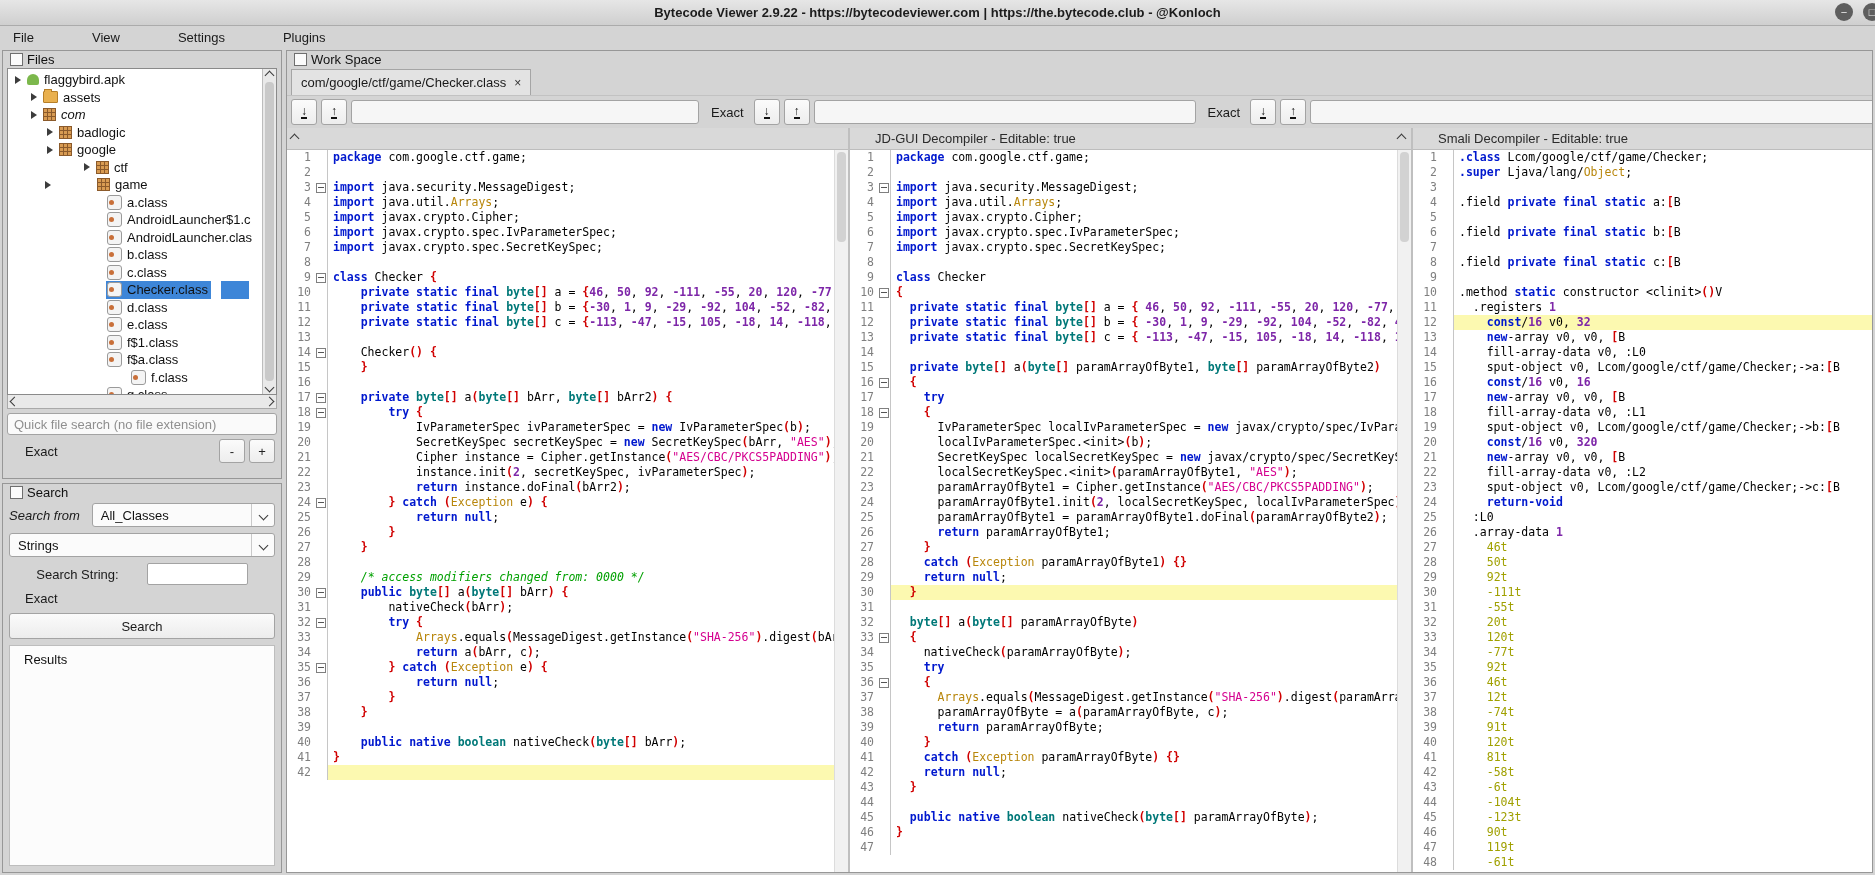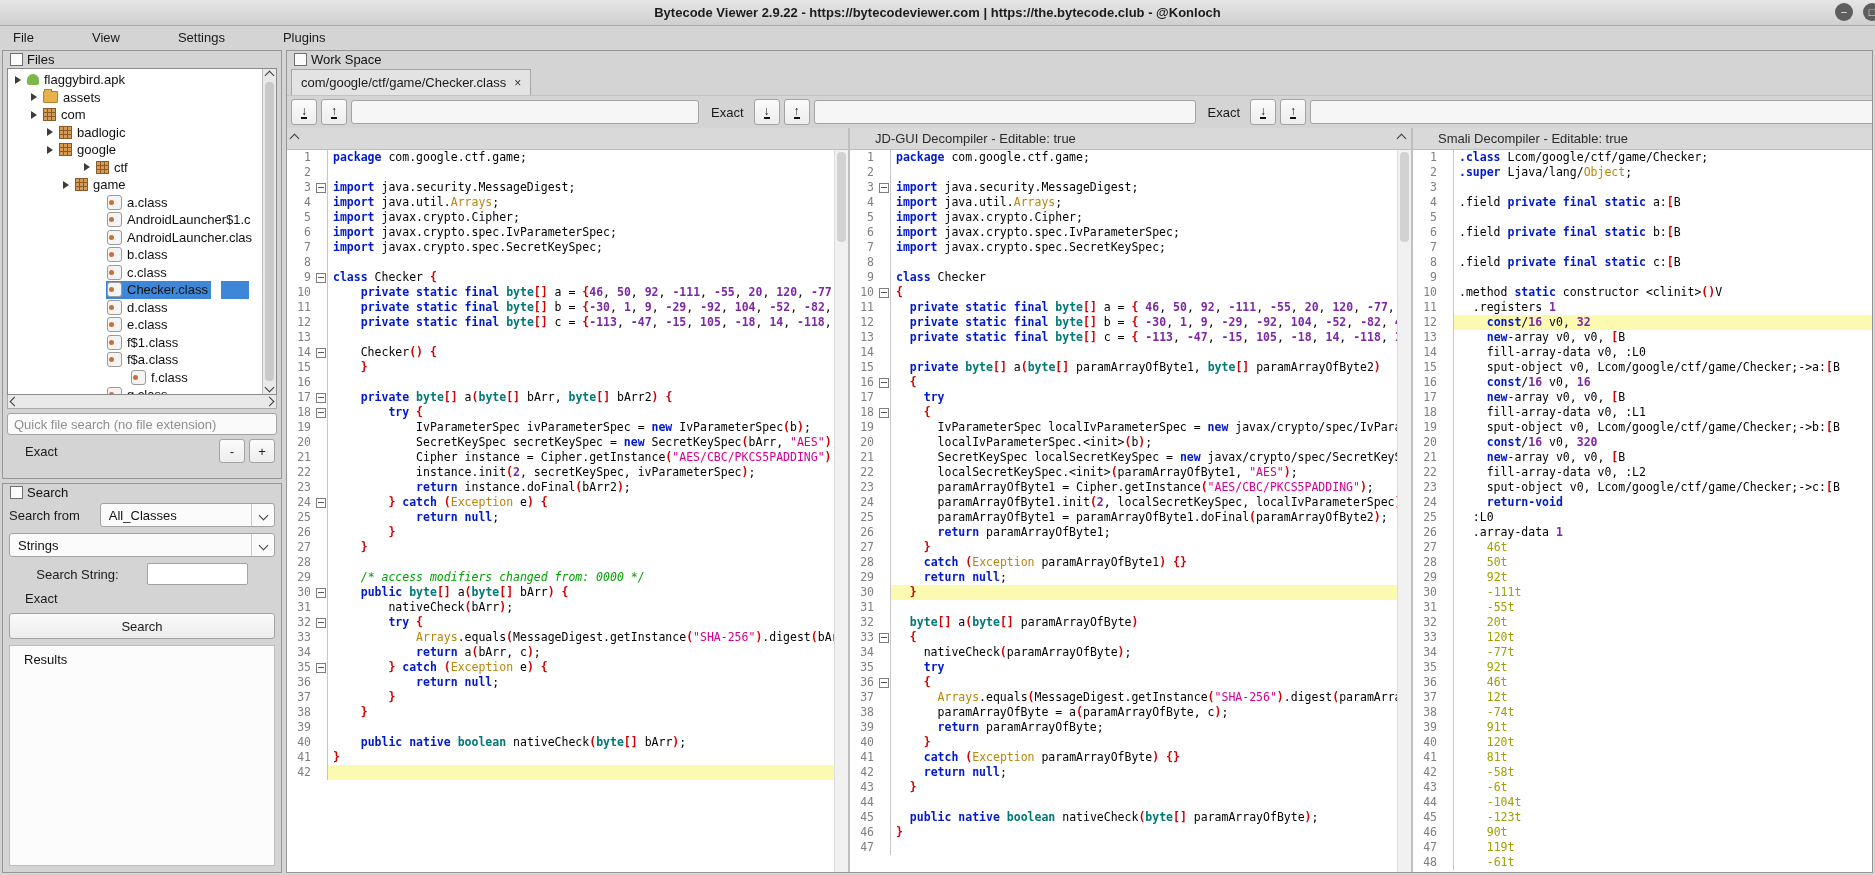--- a/index.html
+++ b/index.html
@@ -172,21 +172,21 @@
                   <span class="tlabel">flaggybird.apk</span>
                 </span>
               </div>
               <div class="trow" style="padding-left: 20px;">
                 <span class="tarrow"></span>
                 <span class="tcore">
                   <span class="ticon i-folder"></span>
                   <span class="tlabel">assets</span>
                 </span>
               </div>
-              <div class="trow" style="padding-left: 20px;">
+              <div class="trow" style="padding-left: 20px; font-style: italic;">
                 <span class="tarrow"></span>
                 <span class="tcore">
                   <span class="ticon i-package"></span>
                   <span class="tlabel">com</span>
                 </span>
               </div>
               <div class="trow" style="padding-left: 36px;">
                 <span class="tarrow"></span>
                 <span class="tcore">
                   <span class="ticon i-package"></span>
@@ -200,21 +200,21 @@
                   <span class="tlabel">google</span>
                 </span>
               </div>
               <div class="trow" style="padding-left: 73px;">
                 <span class="tarrow"></span>
                 <span class="tcore">
                   <span class="ticon i-package"></span>
                   <span class="tlabel">ctf</span>
                 </span>
               </div>
-              <div class="trow" style="padding-left: 52px;">
+              <div class="trow" style="padding-left: 34px; gap: 40px;">
                 <span class="tarrow"></span>
                 <span class="tcore">
                   <span class="ticon i-package"></span>
                   <span class="tlabel">game</span>
                 </span>
               </div>
               <div class="trow" style="padding-left: 84px;">
                 <span class="tarrow empty"></span>
                 <span class="tcore">
                   <span class="ticon i-class"></span>
@@ -318,21 +318,21 @@
           <span class="small-btn">+</span>
         </div>
       </div>
 
       <div class="panel search-panel">
         <div class="panel-title">
           <span class="tb-square"></span>
           <span>Search</span>
         </div>
         <div class="form-row">
-          <span class="lbl" style="margin-right:20px;">Search from</span>
+          <span class="lbl" style="margin-right:12px;font-style:italic;">Search from</span>
           <div class="combo">
             <span class="cv">All_Classes</span>
             <span class="carr">
                 <span class="chev down"></span>
               </span>
           </div>
         </div>
         <div class="form-row">
           <div class="combo">
             <span class="cv">Strings</span>

